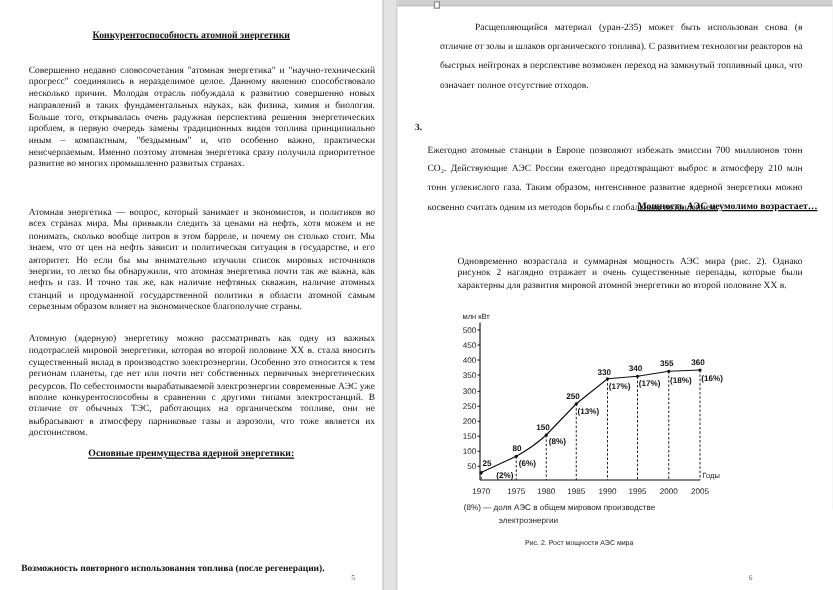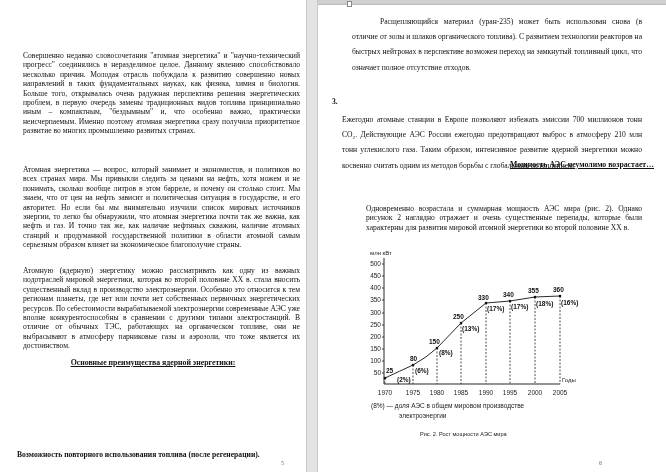--- a/index.html
+++ b/index.html
@@ -15,20 +15,21 @@
   .abs { position:absolute; }
   .bold { font-weight:bold; }
   .wide { line-height:15.2px; font-size:7.6px; }
   .pnum { position:absolute; font-size:6px; color:#666; }
   svg text { font-family:"Liberation Sans", sans-serif; }
 </style>
 </head>
 <body>
 
 <div class="page" id="page-left">
+  <div class="heading abs" style="left:0;width:306px;top:23px;">Конкурентоспособность атомной энергетики</div>
   <p class="abs" style="left:11px;width:277px;top:39px;">Совершенно недавно словосочетания "атомная энергетика" и "научно-технический прогресс" соединялись в неразделимое целое. Данному явлению способствовало несколько причин.  Молодая отрасль побуждала к развитию совершенно новых направлений в таких фундаментальных науках, как физика, химия и биология. Больше того, открывалась очень радужная перспектива решения энергетических проблем, в первую очередь замены традиционных видов топлива принципиально иным – компактным, "бездымным" и, что особенно важно, практически неисчерпаемым. Именно поэтому атомная энергетика сразу получила приоритетное развитие во многих промышленно развитых странах.</p>
   <p class="abs" style="left:11px;width:277px;top:153px;">Атомная энергетика — вопрос, который занимает и экономистов, и политиков во всех странах мира. Мы привыкли следить за ценами на нефть, хотя можем и не понимать, сколько вообще литров в этом барреле, и почему он столько стоит. Мы знаем, что от цен на нефть зависит и политическая ситуация в государстве, и его авторитет. Но если бы мы внимательно изучили список мировых источников энергии, то легко бы обнаружили, что атомная энергетика почти так же важна, как нефть и газ. И точно так же, как наличие нефтяных скважин, наличие атомных станций и продуманной государственной политики в области атомной самым серьезным образом влияет на экономическое благополучие страны.</p>
   <p class="abs" style="left:11px;width:277px;top:254px;">Атомную (ядерную) энергетику можно рассматривать как одну из важных подотраслей мировой энергетики, которая во второй половине XX в. стала вносить существенный вклад в производство электроэнергии. Особенно это относится к тем регионам планеты, где нет или почти нет собственных первичных энергетических ресурсов. По себестоимости вырабатываемой электроэнергии современные АЭС уже вполне конкурентоспособны в сравнении с другими типами электростанций. В отличие от обычных ТЭС, работающих на органическом топливе, они не выбрасывают в атмосферу парниковые газы и аэрозоли, что тоже является их достоинством.</p>
   <div class="heading abs" style="left:0;width:306px;top:358px;">Основные преимущества ядерной энергетики:</div>
   <div class="p bold abs" style="left:5px;width:295px;top:438px;">Возможность повторного использования топлива (после регенерации).</div>
   <div class="pnum" style="left:281px;top:460px;">5</div>
 </div>
 
 <div class="gutter"></div>
 

